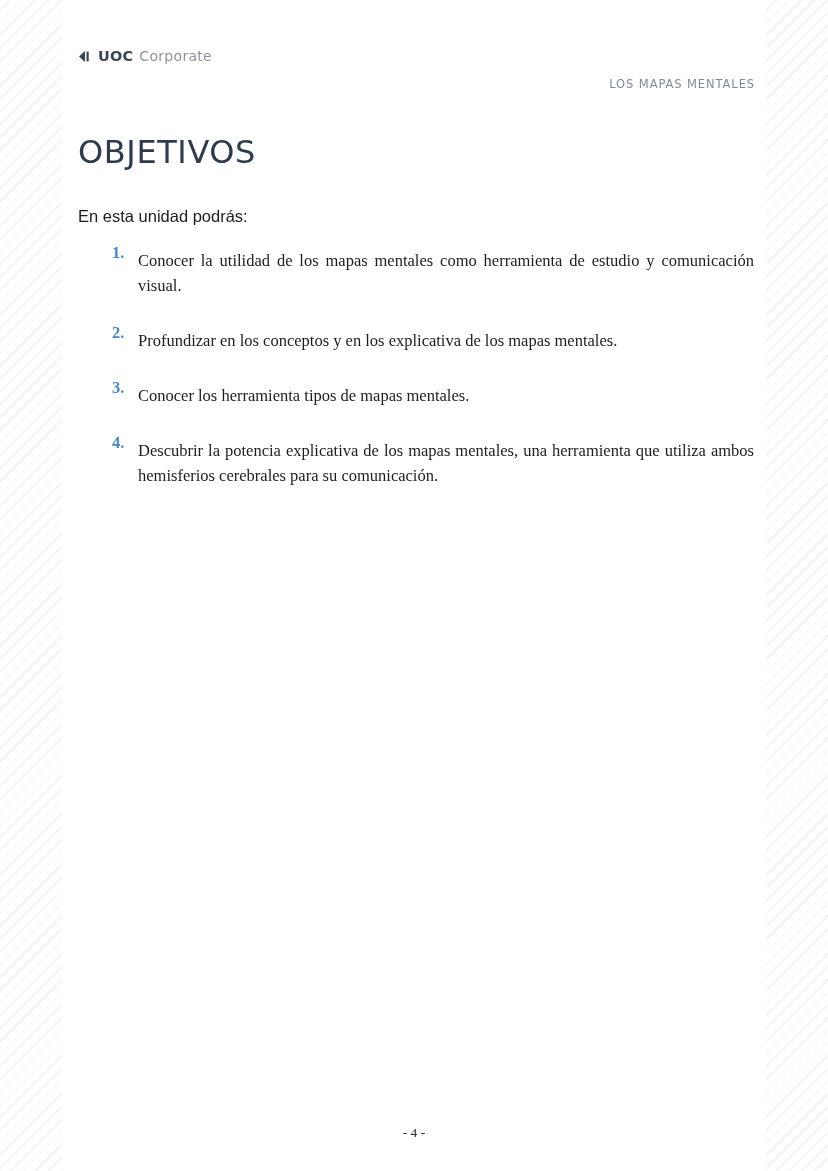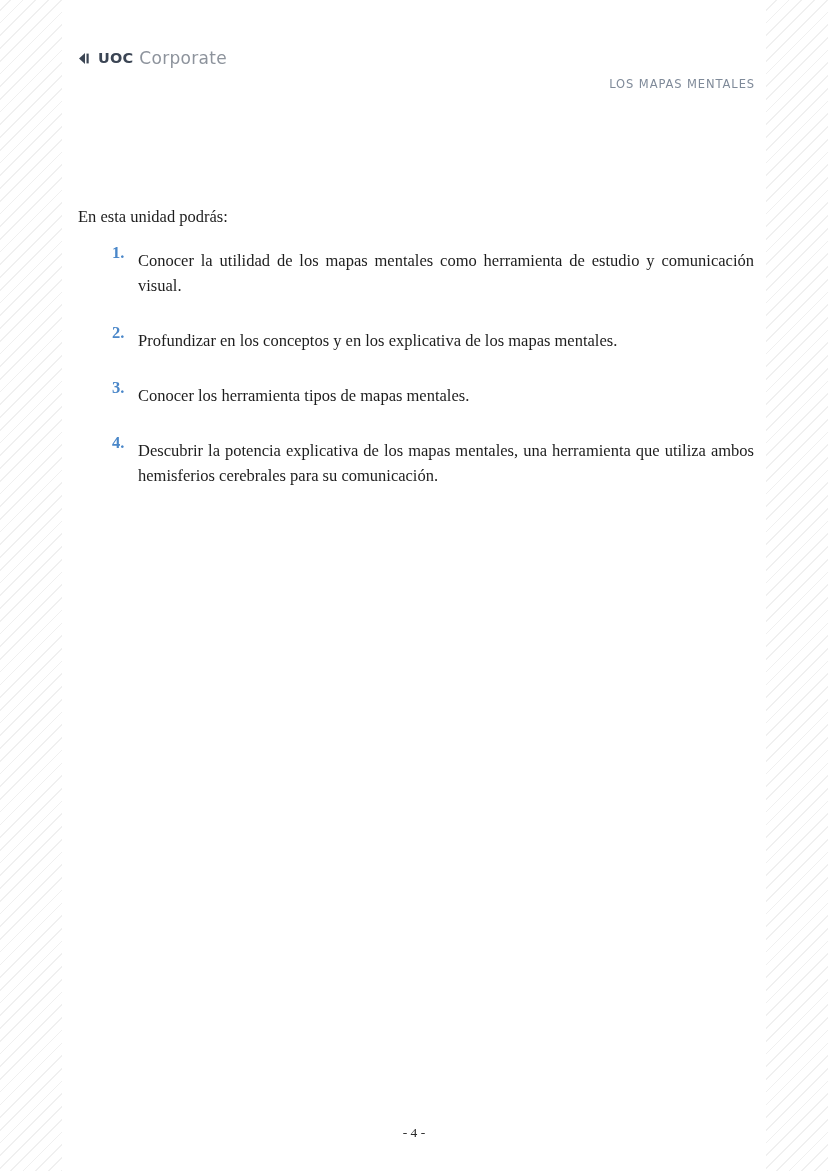--- a/index.html
+++ b/index.html
@@ -72,21 +72,21 @@
   .logo-uoc {
     font-family: "DejaVu Sans", sans-serif;
     font-weight: 700;
     font-size: 14.5px;
     letter-spacing: 0.2px;
     color: #3b4554;
   }
   .logo-corp {
     font-family: "DejaVu Sans", sans-serif;
     font-weight: 400;
-    font-size: 17px;
+    font-size: 14px;
     letter-spacing: 0.3px;
     color: #8d939c;
   }
   .header-right {
     position: absolute;
     right: 0;
     top: 5px;
     font-family: "DejaVu Sans", sans-serif;
     font-size: 11.5px;
     letter-spacing: 0.9px;
@@ -105,21 +105,21 @@
     font-size: 32px;
     letter-spacing: 0.6px;
     color: #2f3b4c;
   }
 
   
   .intro {
     position: absolute;
     top: 190px;
     left: 16px;
-    font-family: Liberation Serif, serif;
+    font-family: Liberation Sans, sans-serif;
     font-size: 16.5px;
     color: #1d1d1d;
   }
 
   
   .obj-list {
     position: absolute;
     top: 240px;
     left: 16px;
     right: 8px;
@@ -182,20 +182,21 @@
             <path d="M0 5.5 L6 0 L6 11 Z" fill="#3b4554"></path>
             <rect x="7.5" y="0.6" width="2.2" height="9.8" fill="#3b4554"></rect>
           </svg>
         </span>
         <span class="logo-uoc">UOC</span>
         <span class="logo-corp">Corporate</span>
       </div>
       <div class="header-right">LOS MAPAS MENTALES</div>
     </div>
 
+    <h1 class="title">OBJETIVOS</h1>
 
     <p class="intro">En esta unidad podrás:</p>
 
     <ol class="obj-list" style="list-style:none;margin:0;padding:0;">
       <li class="obj-item">
         <span class="obj-num">1.</span>
         <span class="obj-text">Conocer la utilidad de los mapas mentales como herramienta de estudio y comunicación visual.</span>
       </li>
       <li class="obj-item">
         <span class="obj-num">2.</span>

